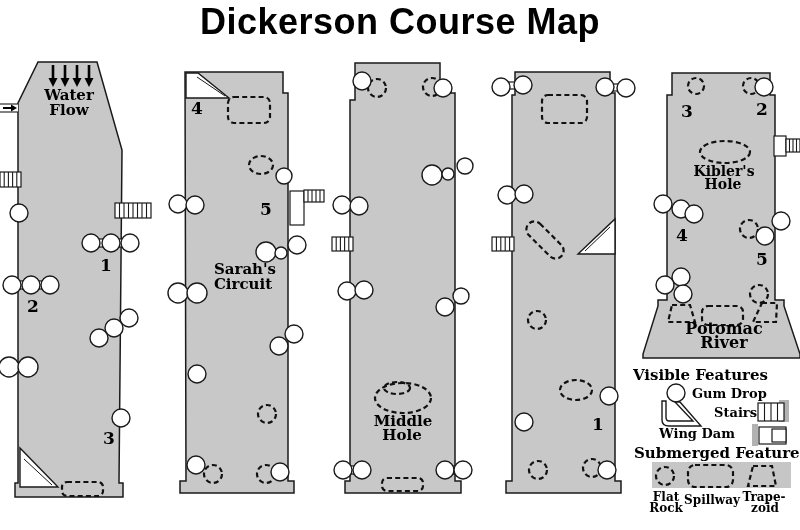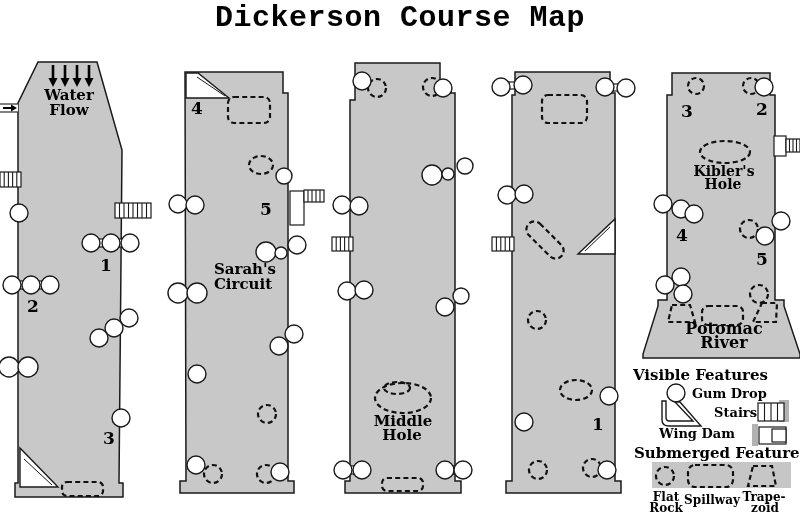--- a/index.html
+++ b/index.html
@@ -1,20 +1,20 @@
 <!DOCTYPE html>
 <html><head>
 <meta charset="utf-8">
 <style>
   html,body{margin:0;padding:0;background:#fff;}
   .stage{position:relative;width:800px;height:530px;background:#fff;overflow:hidden;
          font-family:"DejaVu Serif",serif;}
   h1.title{position:absolute;top:0;left:0;right:0;margin:0;text-align:center;
-           font-size:30px;line-height:1.2;font-weight:bold;color:#000;
-           font-family:Liberation Mono, monospace;letter-spacing:0.5px;}
+           font-size:36px;line-height:1.2;font-weight:bold;color:#000;
+           font-family:Liberation Sans, sans-serif;letter-spacing:0.5px;}
   svg{position:absolute;left:0;top:0;}
   .chan{fill:#c8c8c8;stroke:#1a1a1a;stroke-width:1.5;}
   .gum{fill:#ffffff;stroke:#1a1a1a;stroke-width:1.4;}
   .link{fill:#ffffff;stroke:#1a1a1a;stroke-width:1.2;}
   .dash{fill:none;stroke:#111;stroke-width:2.2;stroke-dasharray:5 3.2;}
   .stair{fill:#ffffff;stroke:#1a1a1a;stroke-width:1.2;}
   .sline{stroke:#1a1a1a;stroke-width:1.1;}
   .wd{fill:#ffffff;stroke:#1a1a1a;stroke-width:1.4;}
   .thin{stroke:#1a1a1a;stroke-width:1;fill:none;}
   .plat{fill:#ffffff;stroke:#1a1a1a;stroke-width:1.2;}

